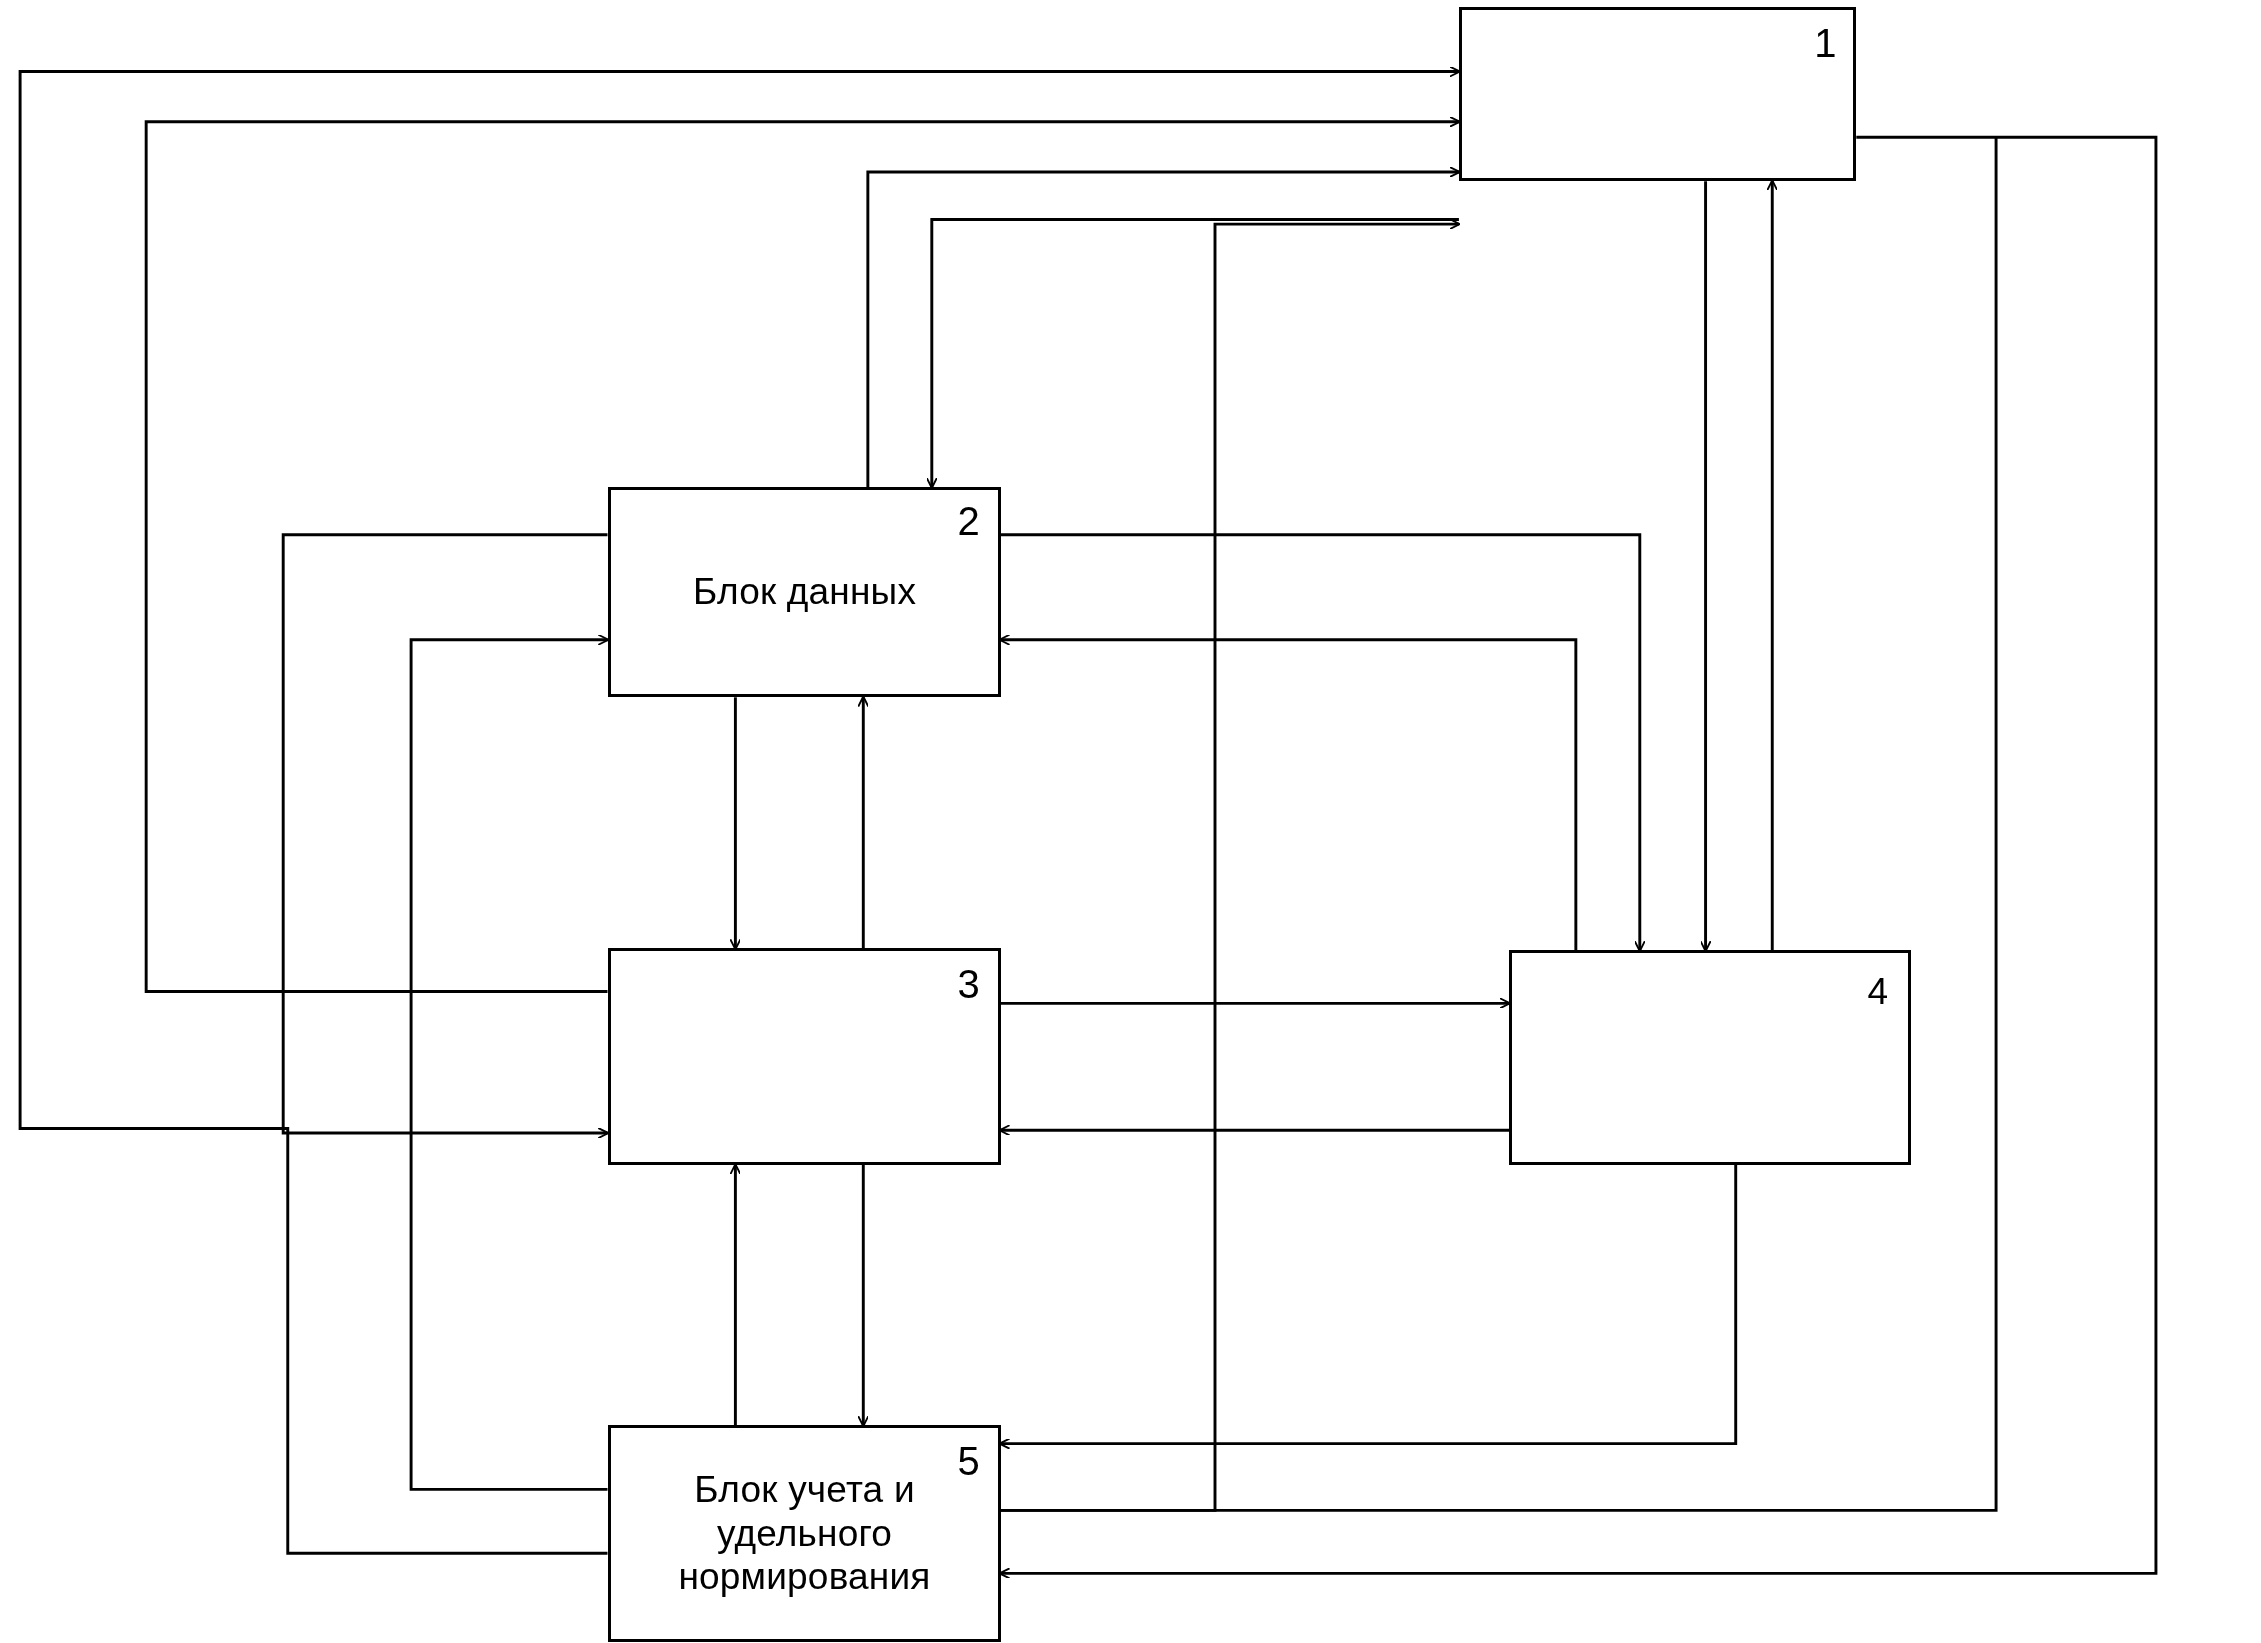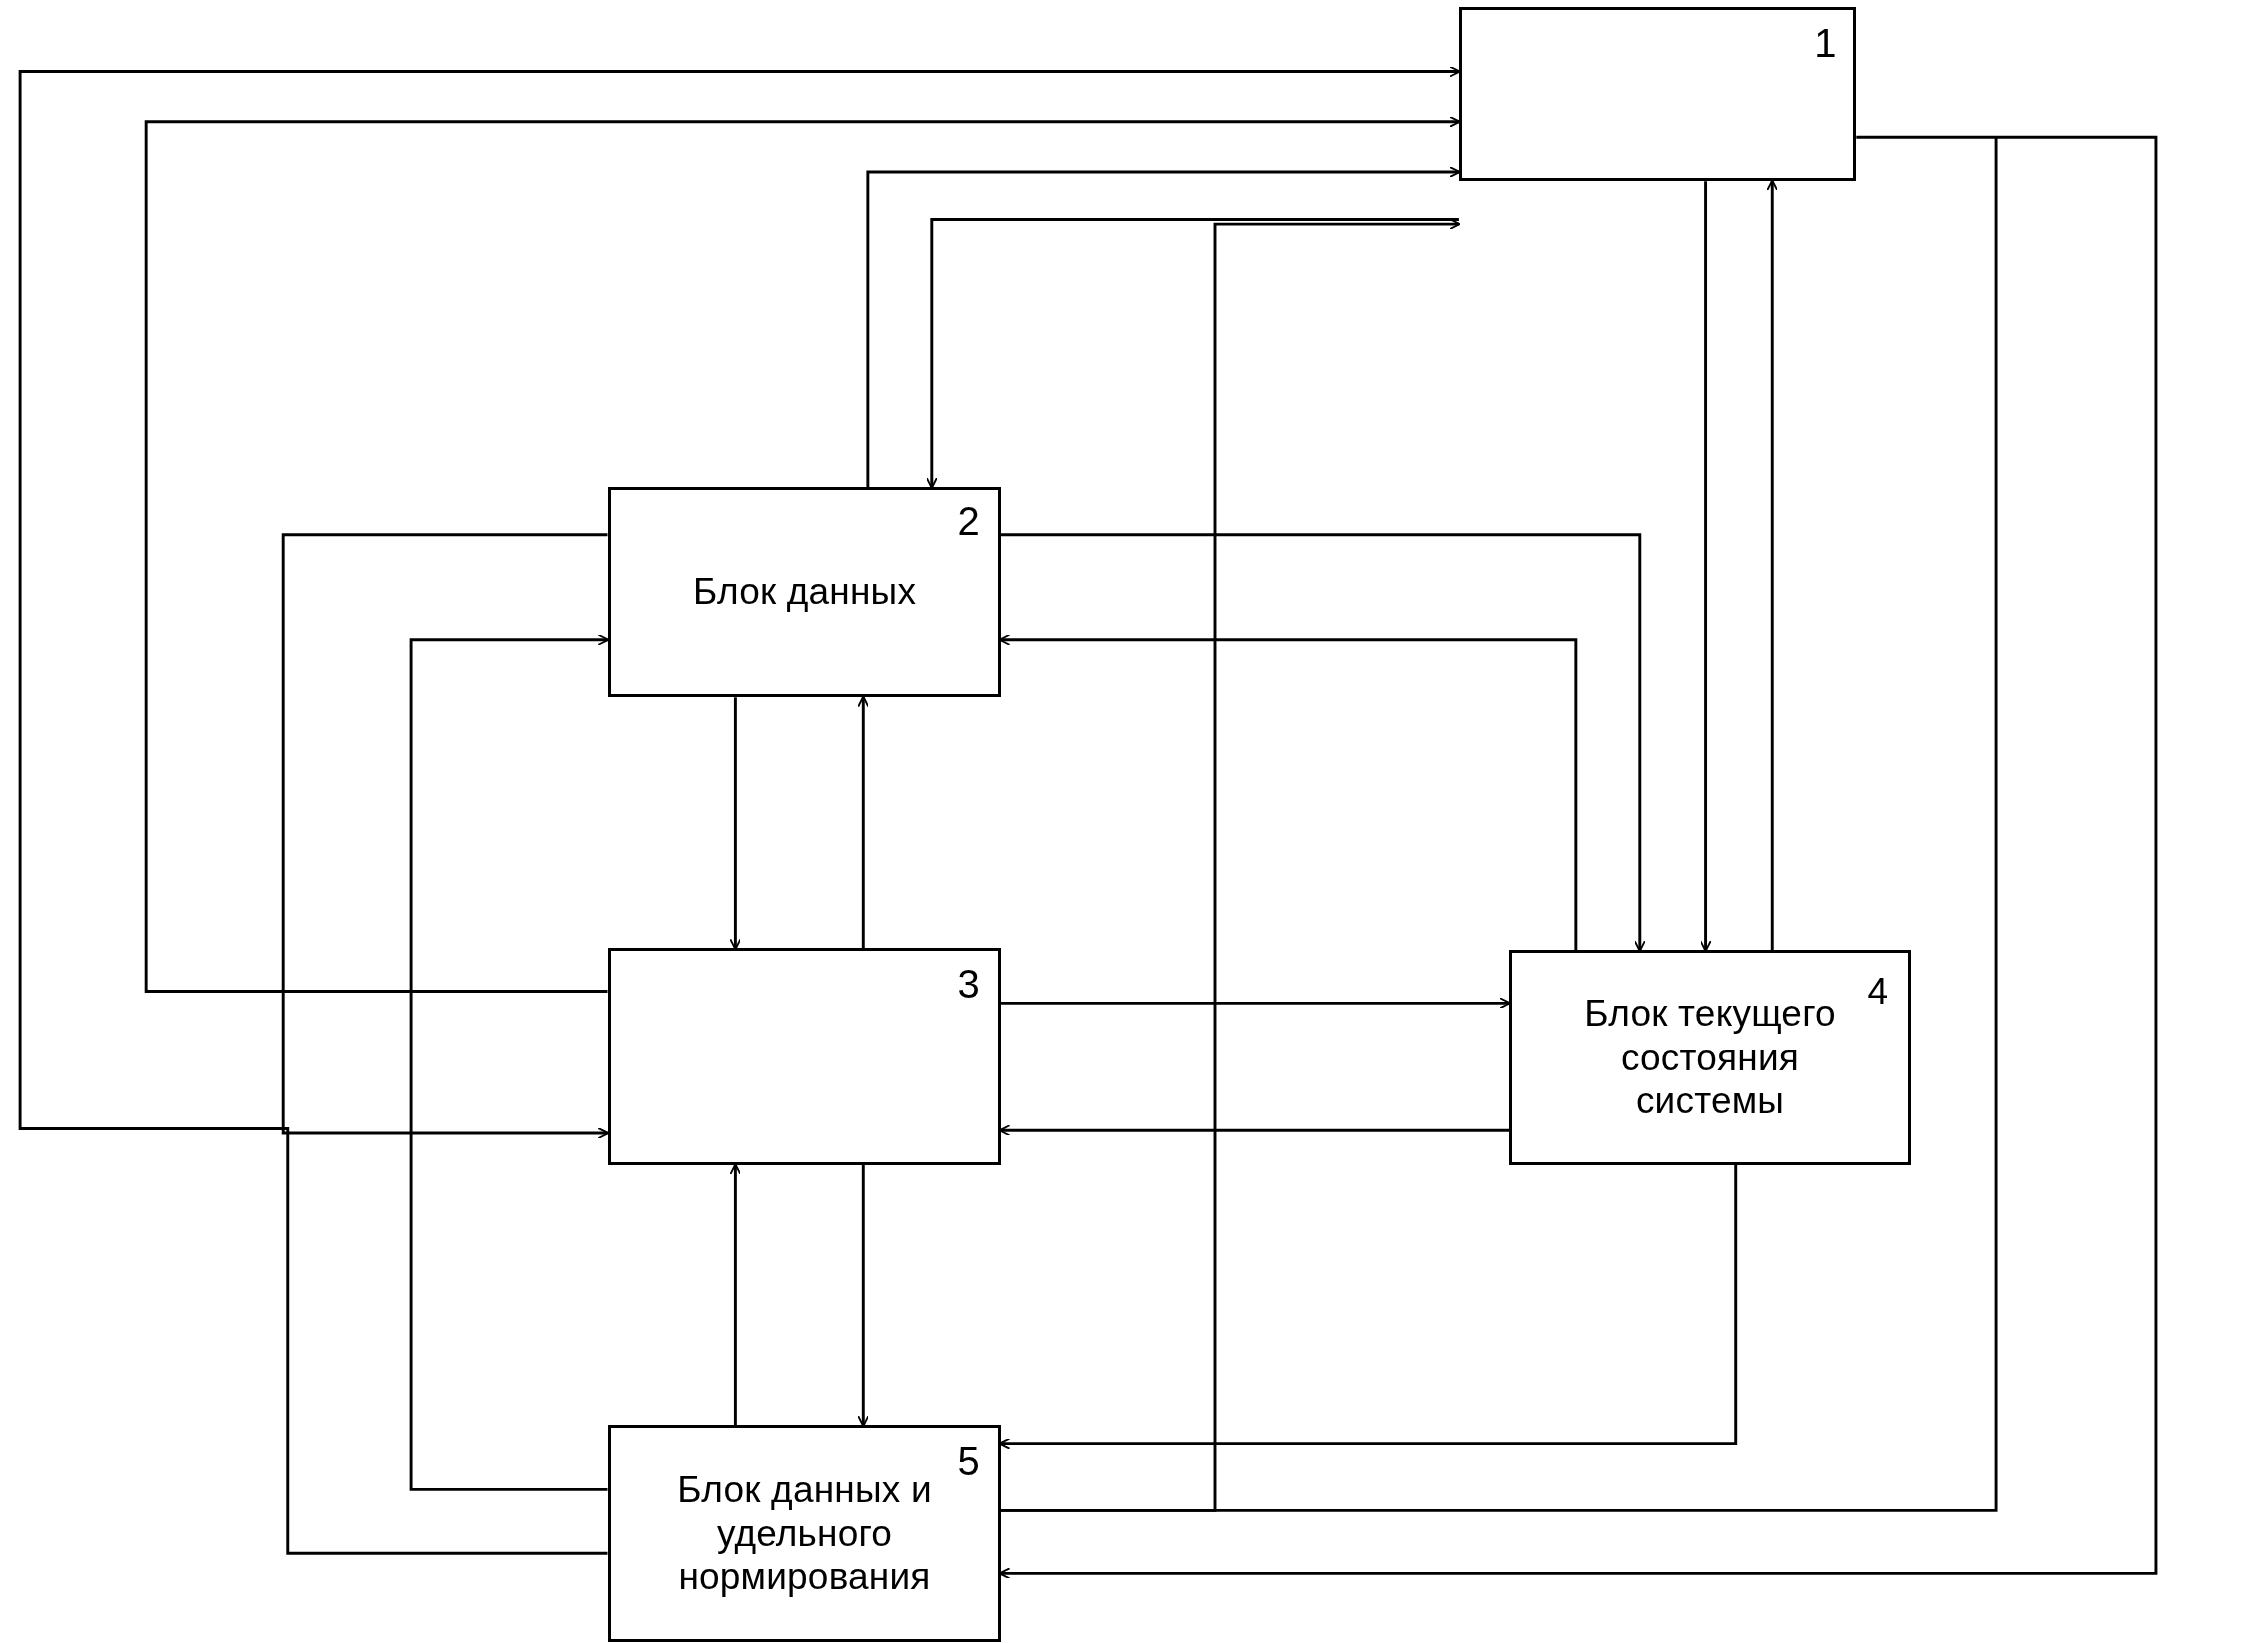--- a/index.html
+++ b/index.html
@@ -80,26 +80,23 @@
     <span class="num">2</span>
     <span class="label" style="white-space:pre-line">Блок данных</span>
   </div>
 
   <div class="box" id="blk3">
     <span class="num">3</span>
   </div>
 
   <div class="box" id="blk4">
     <span class="num">4</span>
-    <span class="label" style="white-space:pre-line">Блок текущего
-состояния
-системы</span>
   </div>
 
   <div class="box" id="blk5">
     <span class="num">5</span>
-    <span class="label" style="white-space:pre-line">Блок данных и
+    <span class="label" style="white-space:pre-line">Блок учета и
 удельного
 нормирования</span>
   </div>
 
 </div>
 
 
 </body></html>

